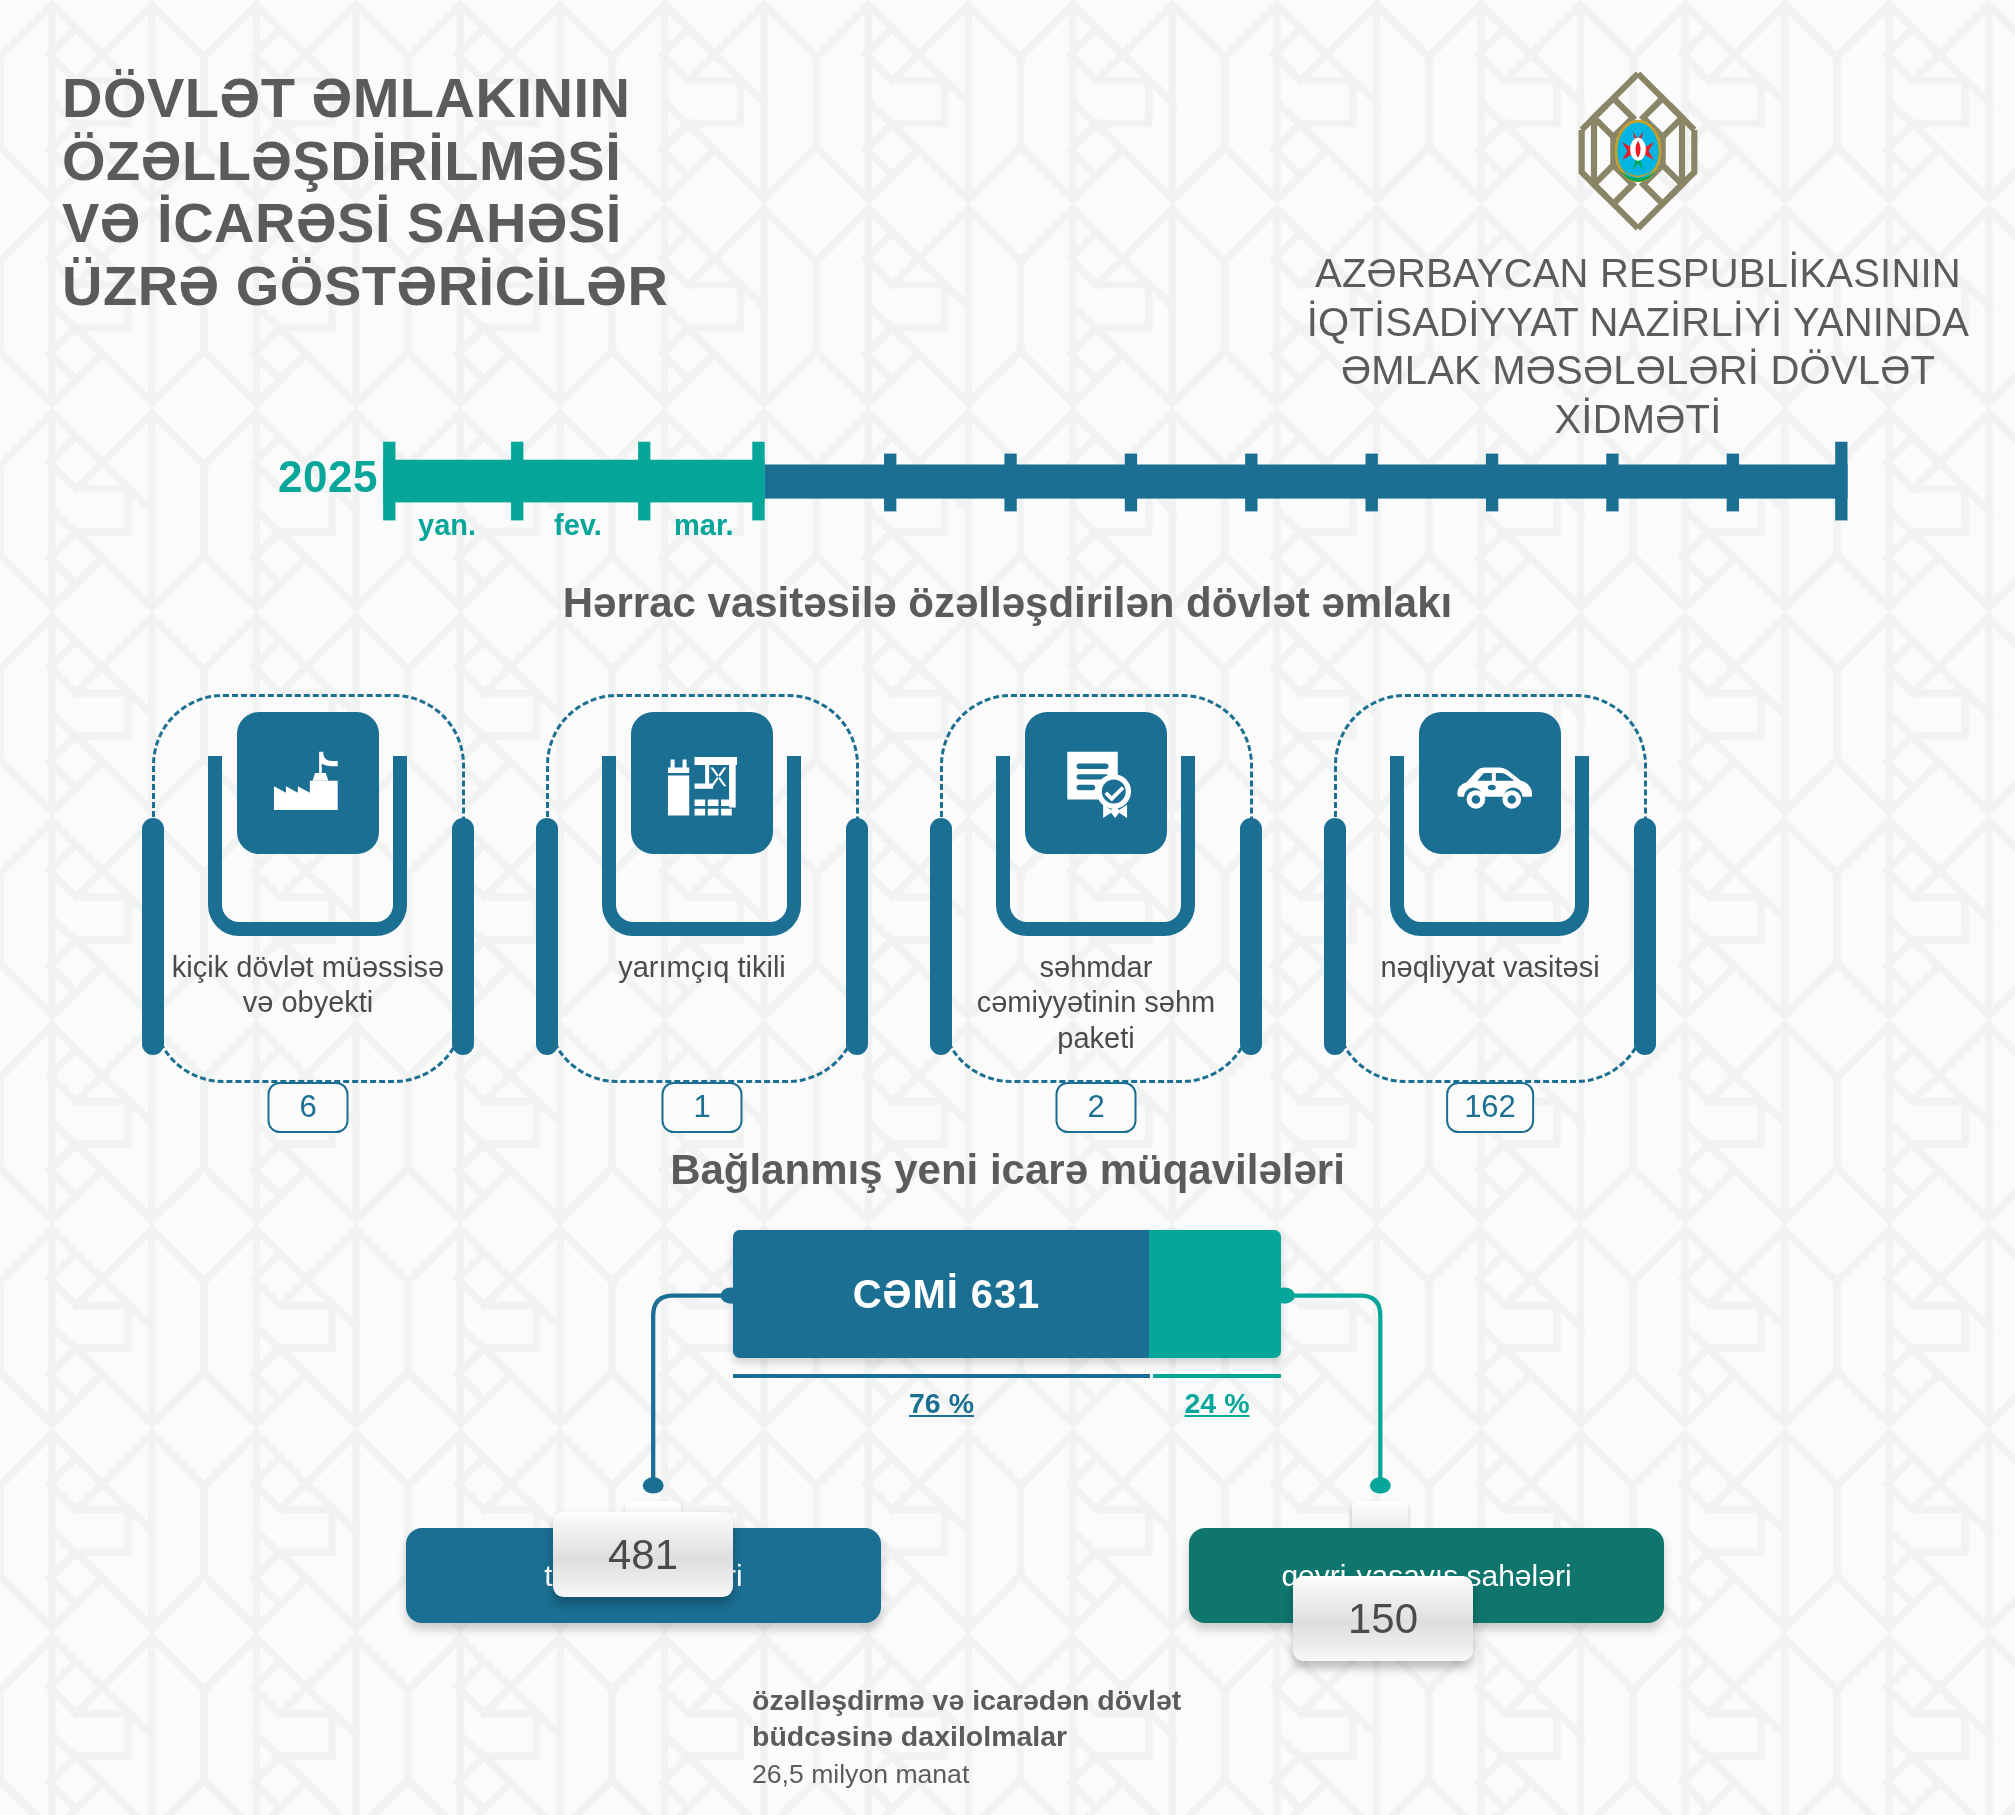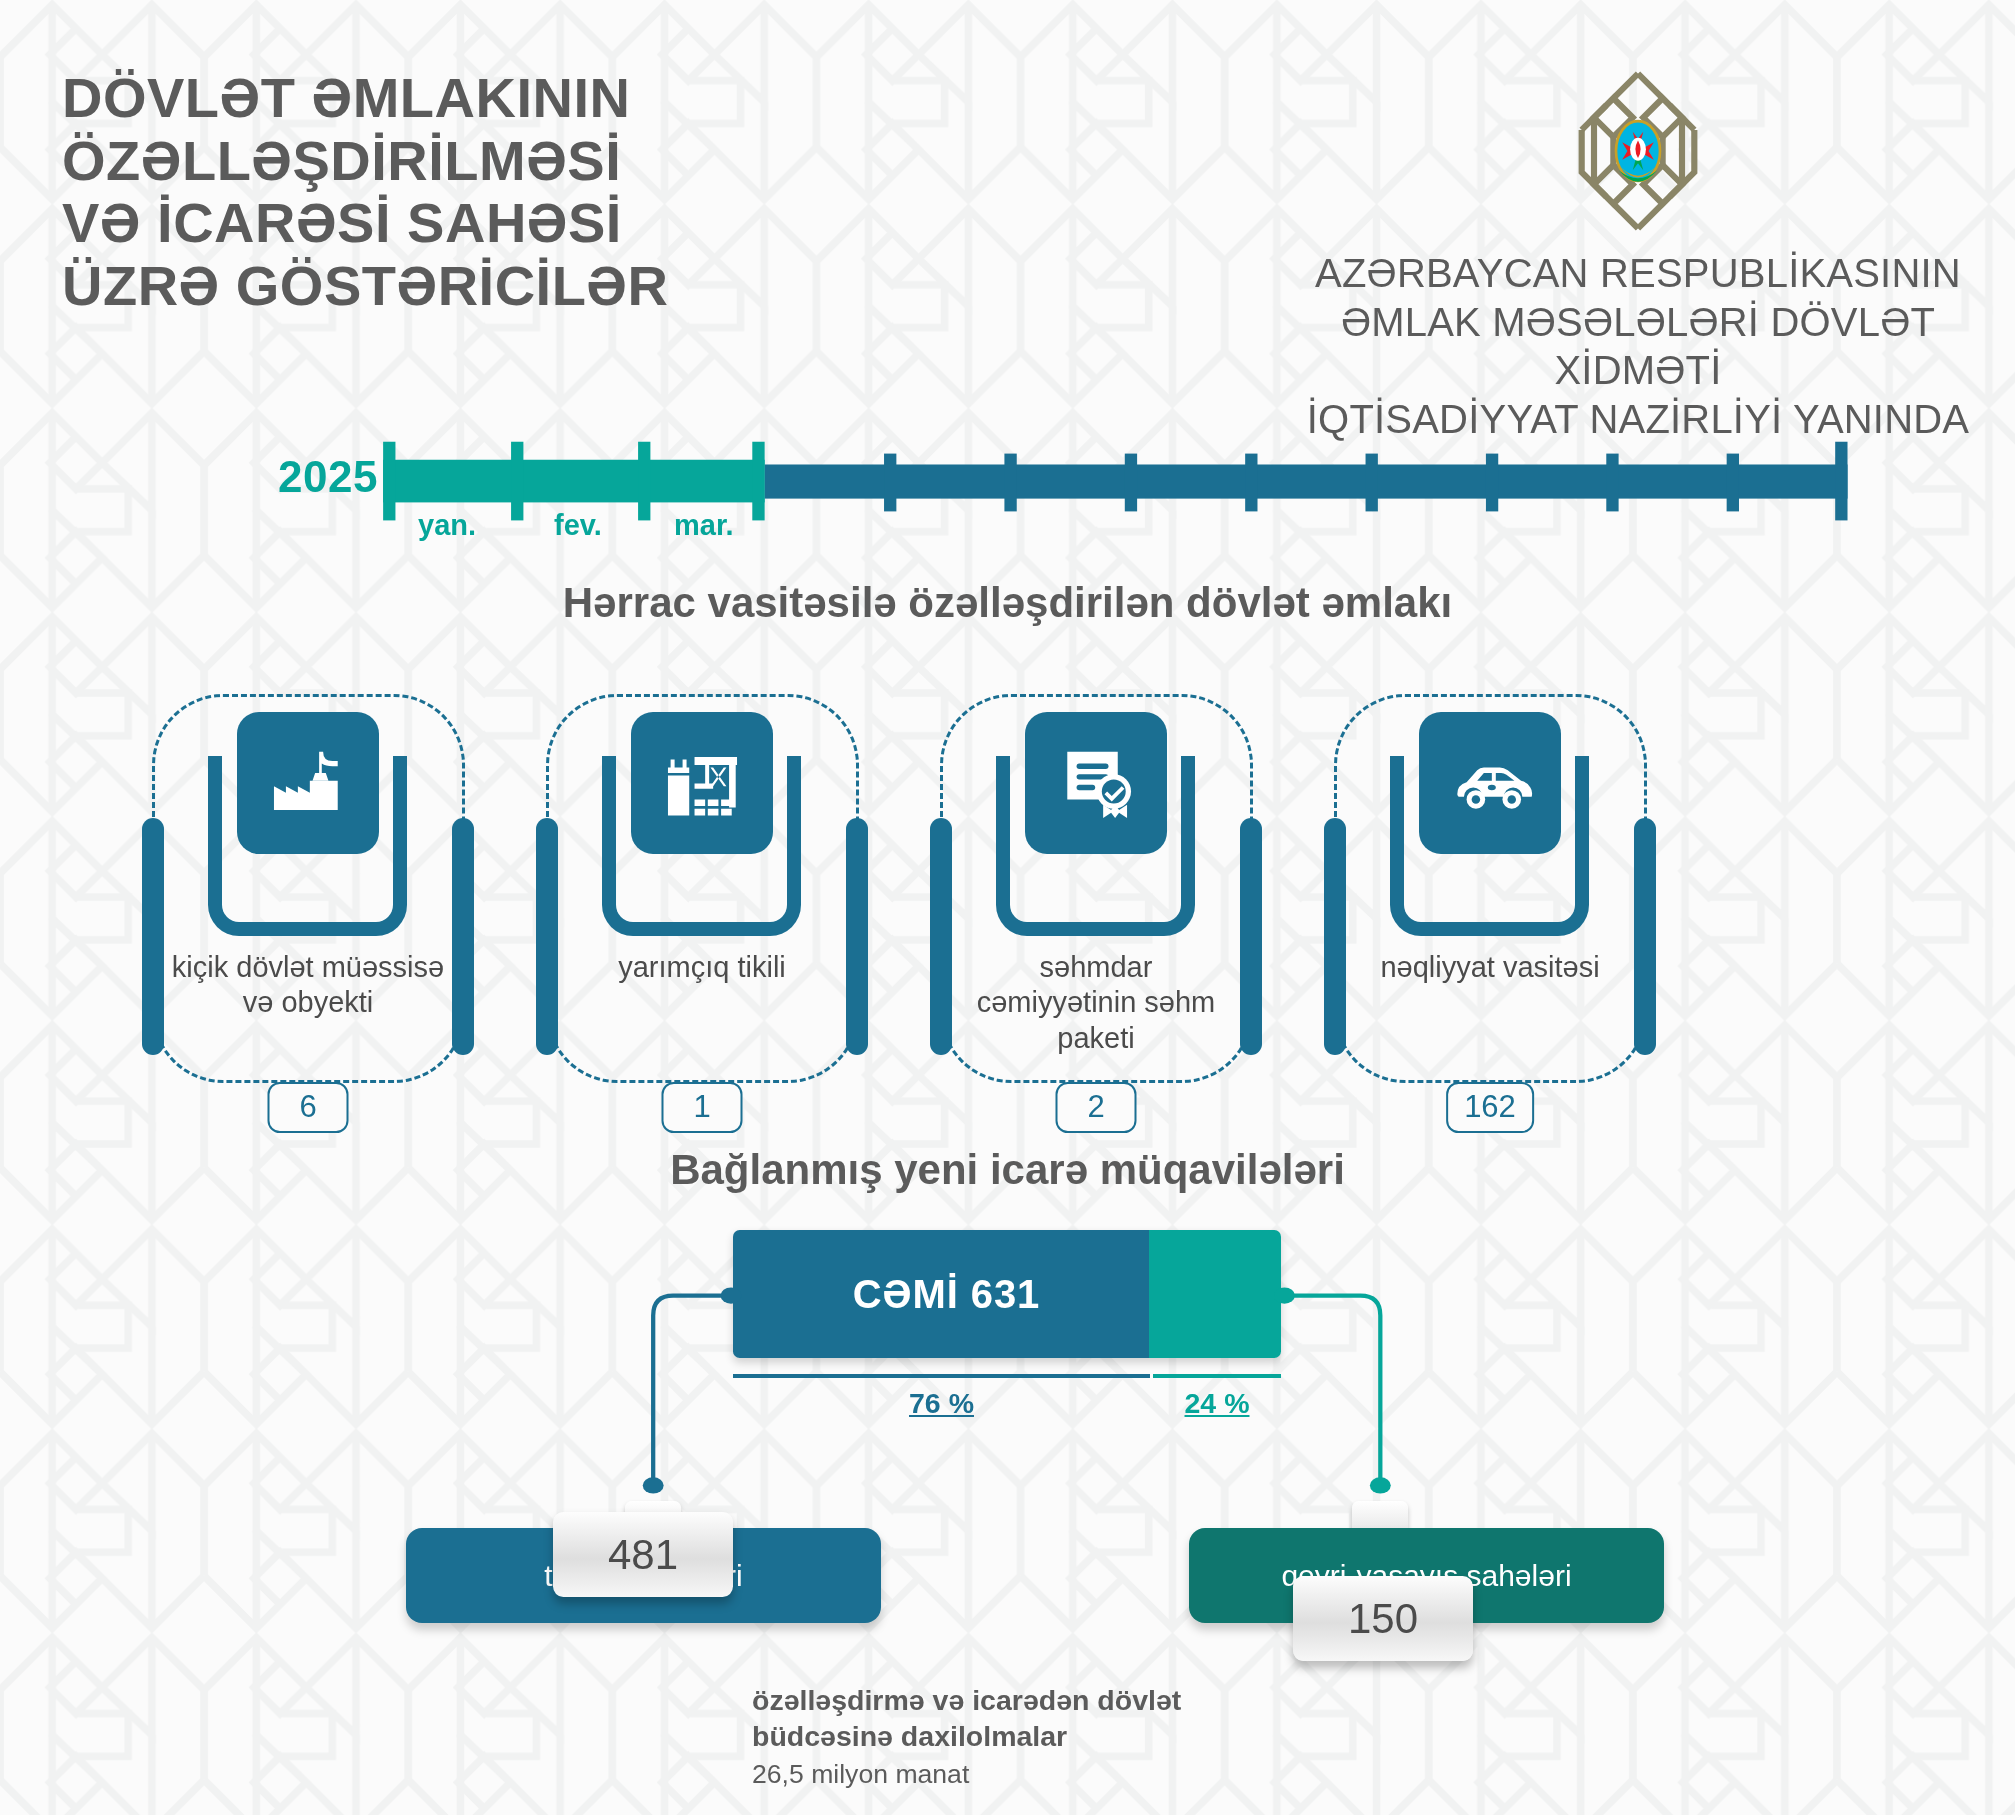--- a/index.html
+++ b/index.html
@@ -196,22 +196,22 @@
       <path d="M100 100 L118 90 L112 100 L118 110 L100 100 L82 110 L88 100 L82 90 Z" fill="#ed1c24"></path>
       <path d="M100 100 L106 78 L100 86 L94 78 Z" fill="#ed1c24"></path>
       <path d="M100 100 L106 122 L100 114 L94 122 Z" fill="#00a651"></path>
       <ellipse cx="100" cy="98" rx="9" ry="13" fill="#fff"></ellipse>
       <path d="M100 88 q6 10 0 20 q-6 -10 0 -20 Z" fill="#ed1c24"></path>
       <path d="M78 122 q22 18 44 0 q-22 26 -44 0 Z" fill="#00a651"></path>
       <path d="M80 118 q20 20 40 0 q-20 24 -40 0 Z" fill="#c8a028"></path>
     </svg>
     <div class="org-name">
       <div>AZƏRBAYCAN RESPUBLİKASININ</div>
+      <div>İQTİSADİYYAT NAZİRLİYİ YANINDA</div>
       <div>ƏMLAK MƏSƏLƏLƏRİ DÖVLƏT XİDMƏTİ</div>
-      <div>İQTİSADİYYAT NAZİRLİYİ YANINDA</div>
     </div>
   </div>
 
   <div class="year-label">2025</div>
 
   <svg class="timeline" viewBox="0 0 4245 230">
 
     <rect x="805" y="48" width="805" height="90" fill="#06A69A"></rect>
 
     <rect x="1610" y="58" width="2285" height="72" fill="#1b6f92"></rect>

